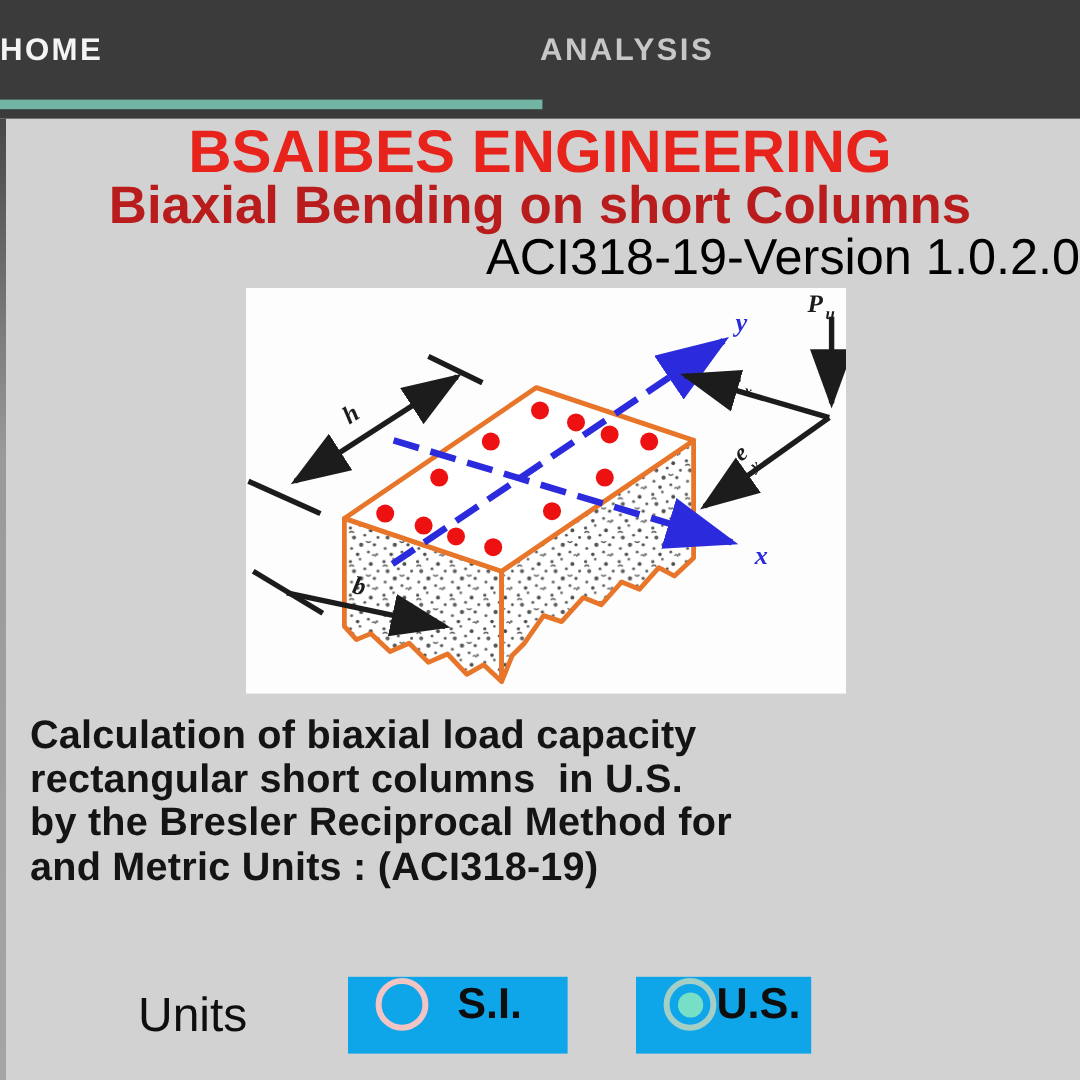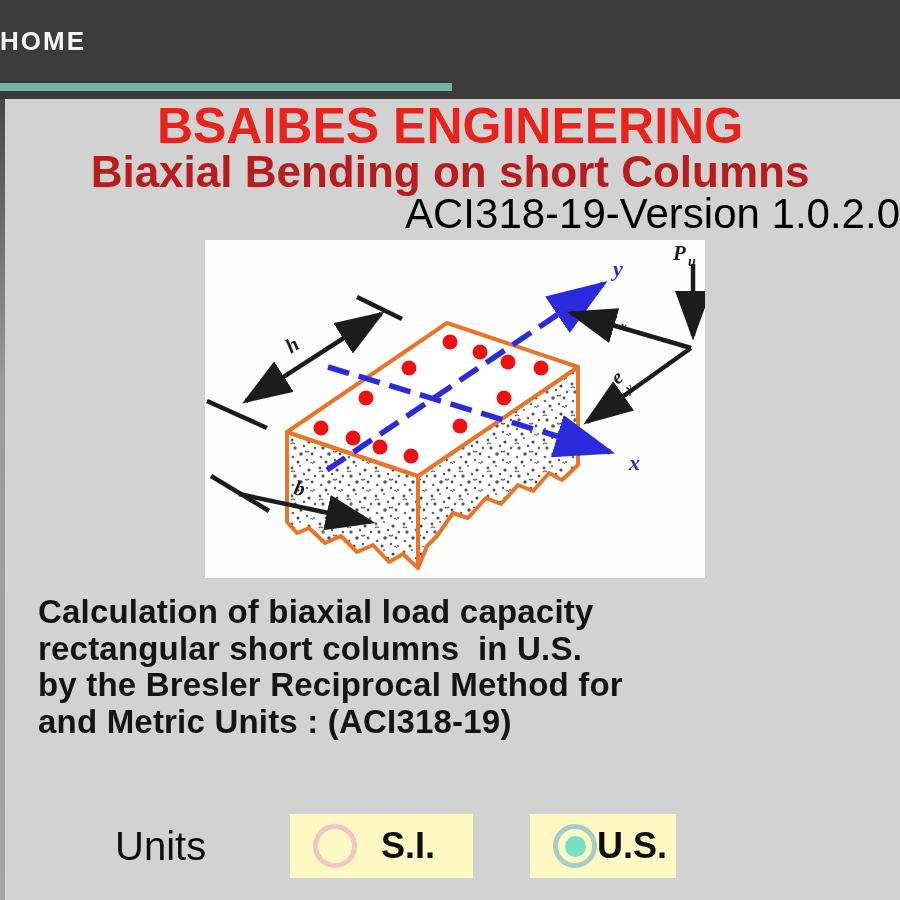--- a/index.html
+++ b/index.html
@@ -60,40 +60,40 @@
     color:#000000;
   }
   
   .figure{
     width:500px;height:338px;
     margin:6px 0 0 205px;
     background:#fdfdfd;
   }
   
   .description{
-    margin:16px 0 0 38px;
+    margin:16px 0 0 25px;
     font-size:33px;font-weight:bold;color:#141414;
     line-height:36.5px;
     letter-spacing:0.2px;
   }
   .description span{display:block;white-space:pre-wrap;}
   
   .units-row{
     display:flex;align-items:center;
     margin-top:74px;
   }
   .units-label{
     margin-left:115px;
     width:112px;
     font-size:40px;font-weight:normal;color:#0e0e0e;
   }
   .unit-button{
     height:64px;
-    display:flex;align-items:center;
-    background:#fef9c3;
+    display:flex;align-items:flex-start;
+    background:#0ea5e9;
     border:none;
     cursor:pointer;
     box-sizing:border-box;
   }
   .unit-button.si{width:183px;margin-left:63px;}
   .unit-button.us{width:146px;margin-left:57px;}
   .radio{
     box-sizing:border-box;
     width:44px;height:44px;
     margin-left:17px;
@@ -124,20 +124,23 @@
     fill:#2b2bdd;
   }
 </style>
 </head>
 <body>
 
 <div class="tabbar">
   <div class="tabs">
     <div class="tab active">
       <span class="tab-label">HOME</span>
+    </div>
+    <div class="tab inactive">
+      <span class="tab-label">ANALYSIS</span>
     </div>
   </div>
   <div class="tab-indicator"></div>
 </div>
 
 <div class="content">
 
   <h1 class="company-title">BSAIBES ENGINEERING</h1>
   <h2 class="app-title">Biaxial Bending on short Columns</h2>
   <h3 class="version-text">ACI318-19-Version 1.0.2.0</h3>

